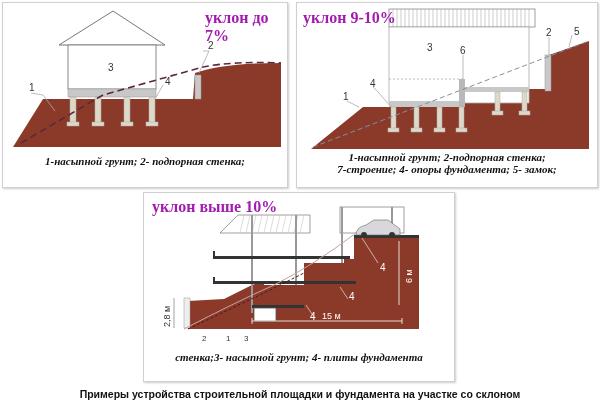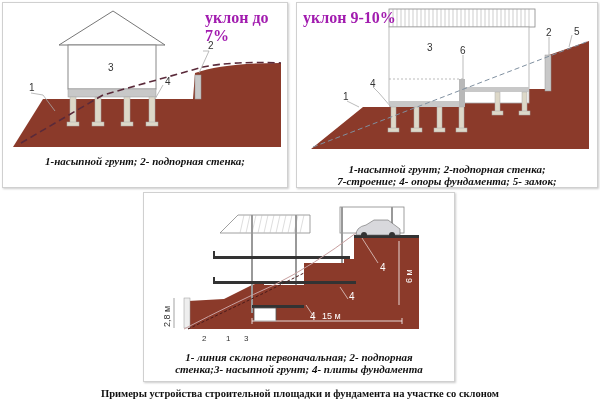--- a/index.html
+++ b/index.html
@@ -6,21 +6,21 @@
     body { width: 600px; height: 405px; background: #ffffff; position: relative; overflow: hidden; font-family: "Liberation Serif", serif; }
     .panel { position: absolute; background: #fff; border: 1px solid #d0d0d0; box-shadow: 1px 1px 2px #ccc; }
     #p1 { left: 2px; top: 2px; width: 286px; height: 186px; }
     #p2 { left: 296px; top: 2px; width: 302px; height: 186px; }
     #p3 { left: 143px; top: 192px; width: 312px; height: 190px; }
     .panel svg { position: absolute; left: 0; top: 0; }
     .title { position: absolute; font-weight: bold; font-size: 16px; color: #a21caf; }
     .caption { position: absolute; left: 0; right: 0; text-align: center; font-style: italic; font-weight: bold; font-size: 11px; line-height: 12px; color: #111; }
     .lbl { font-family: "Liberation Sans", sans-serif; font-size: 10px; fill: #333; }
     .dim { font-family: "Liberation Sans", sans-serif; font-size: 9px; fill: #fff; }
-    #footer { position: absolute; left: 0; right: 0; top: 388px; text-align: center; font-weight: bold; font-size: 10.5px; color: #111; font-family: Liberation Serif, serif; }
+    #footer { position: absolute; left: 0; right: 0; top: 388px; text-align: center; font-weight: bold; font-size: 10.5px; color: #111; font-family: Liberation Sans, sans-serif; }
   </style>
 </head>
 <body>
 
 <div class="panel" id="p1">
   <svg width="286" height="186">
 
     <path d="M10,144 L40,96 L190,96 L192,70 Q220,60 278,60 L278,144 Z" fill="#8b3a2a"></path>
 
     <polygon points="56,42 110,8 162,42" fill="#fff" stroke="#777" stroke-width="1"></polygon>
@@ -139,21 +139,21 @@
       <path d="M166,52 L166,76"></path>
     </g>
     <text class="lbl" x="46" y="97">1</text>
     <text class="lbl" x="249" y="33">2</text>
     <text class="lbl" x="130" y="48">3</text>
     <text class="lbl" x="73" y="84">4</text>
     <text class="lbl" x="277" y="32">5</text>
     <text class="lbl" x="163" y="51">6</text>
   </svg>
   <div class="title" style="left:6px; top:6px;">уклон 9-10%</div>
-  <div class="caption" style="top:148px;margin-top:12px;">
+  <div class="caption" style="top:148px;">
     <div>1-насыпной грунт; 2-подпорная стенка;</div>
     <div>7-строение; 4- опоры фундамента; 5- замок;</div>
   </div>
 </div>
 
 <div class="panel" id="p3">
   <svg width="312" height="190">
 
     <path d="M44,136 L44,108 L80,106 L108,92 L120,88 L120,92 L160,92 L160,70 L200,70 L200,66 L210,66 L210,45 L275,45 L275,136 Z" fill="#8b3a2a"></path>
 
@@ -214,19 +214,19 @@
       <path d="M196,94 L204,106"></path>
       <path d="M218,45 L234,70"></path>
     </g>
     <text class="dim" x="166" y="127" style="font-size:10px">4</text>
     <text class="dim" x="205" y="107" style="font-size:10px">4</text>
     <text class="dim" x="236" y="78" style="font-size:10px">4</text>
     <text class="lbl" x="58" y="148" style="font-size:8px">2</text>
     <text class="lbl" x="82" y="148" style="font-size:8px">1</text>
     <text class="lbl" x="100" y="148" style="font-size:8px">3</text>
   </svg>
+  <div class="title" style="left:8px; top:5px;">уклон выше 10%</div>
   <div class="caption" style="top:158px;">
-    <div>1- линия склона первоначальная; 2- подпорная</div>
     <div>стенка;3- насыпной грунт; 4- плиты фундамента</div>
   </div>
 </div>
 
 <div id="footer">Примеры устройства строительной площадки и фундамента на участке со склоном</div>
 
 </body></html>

